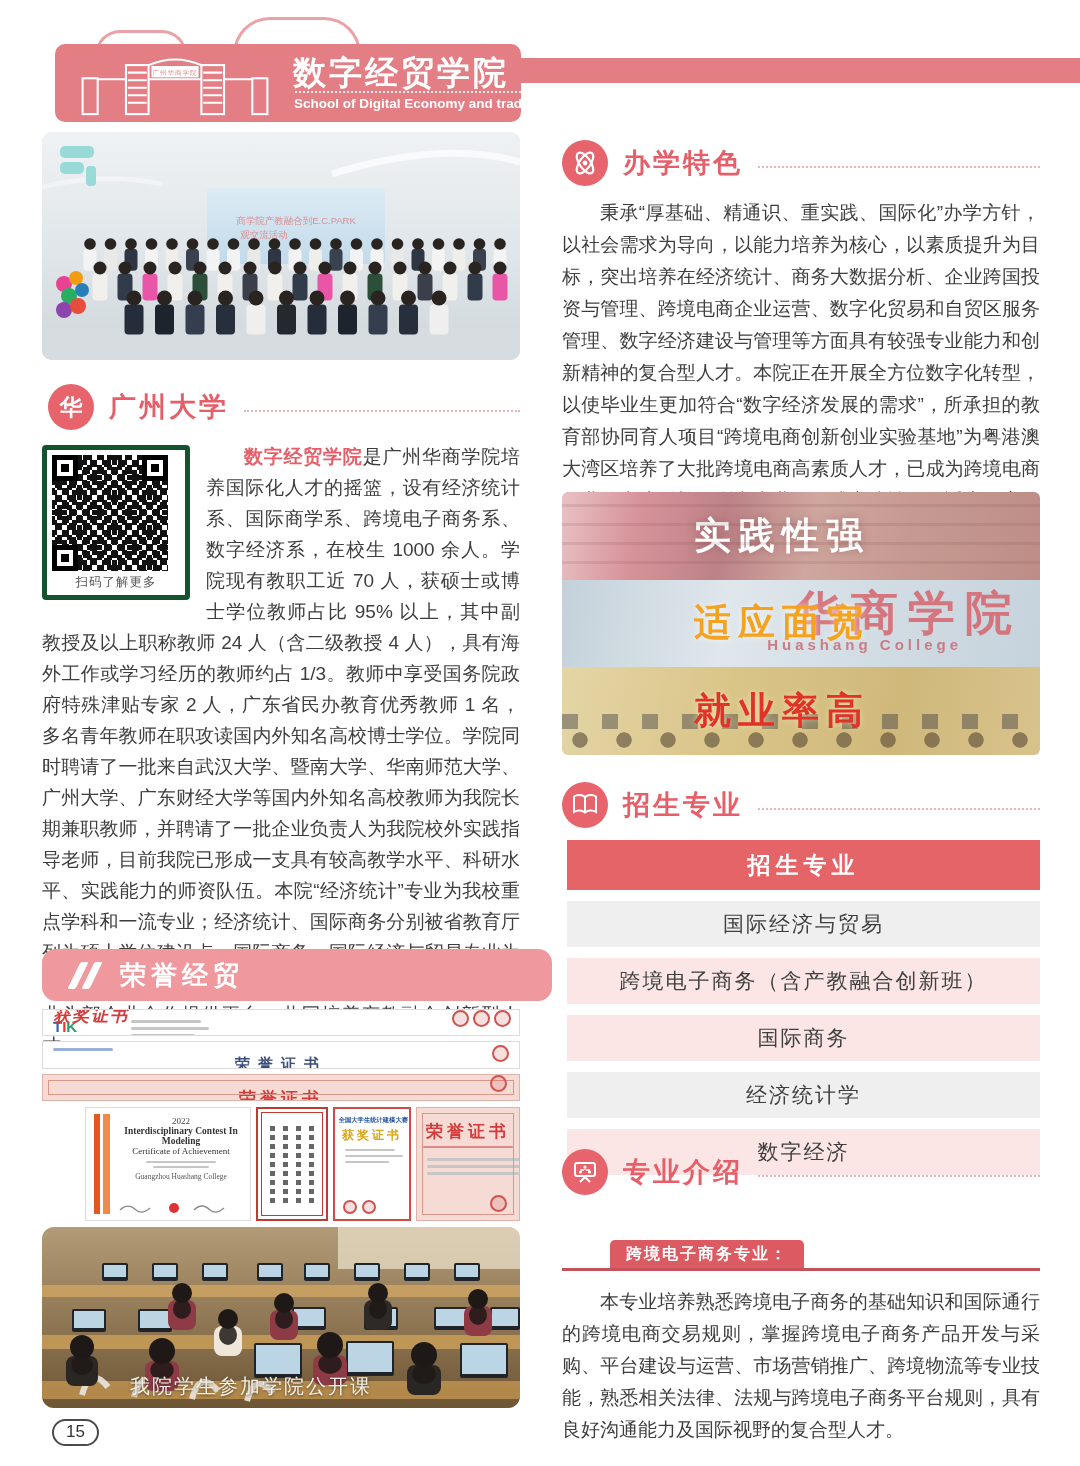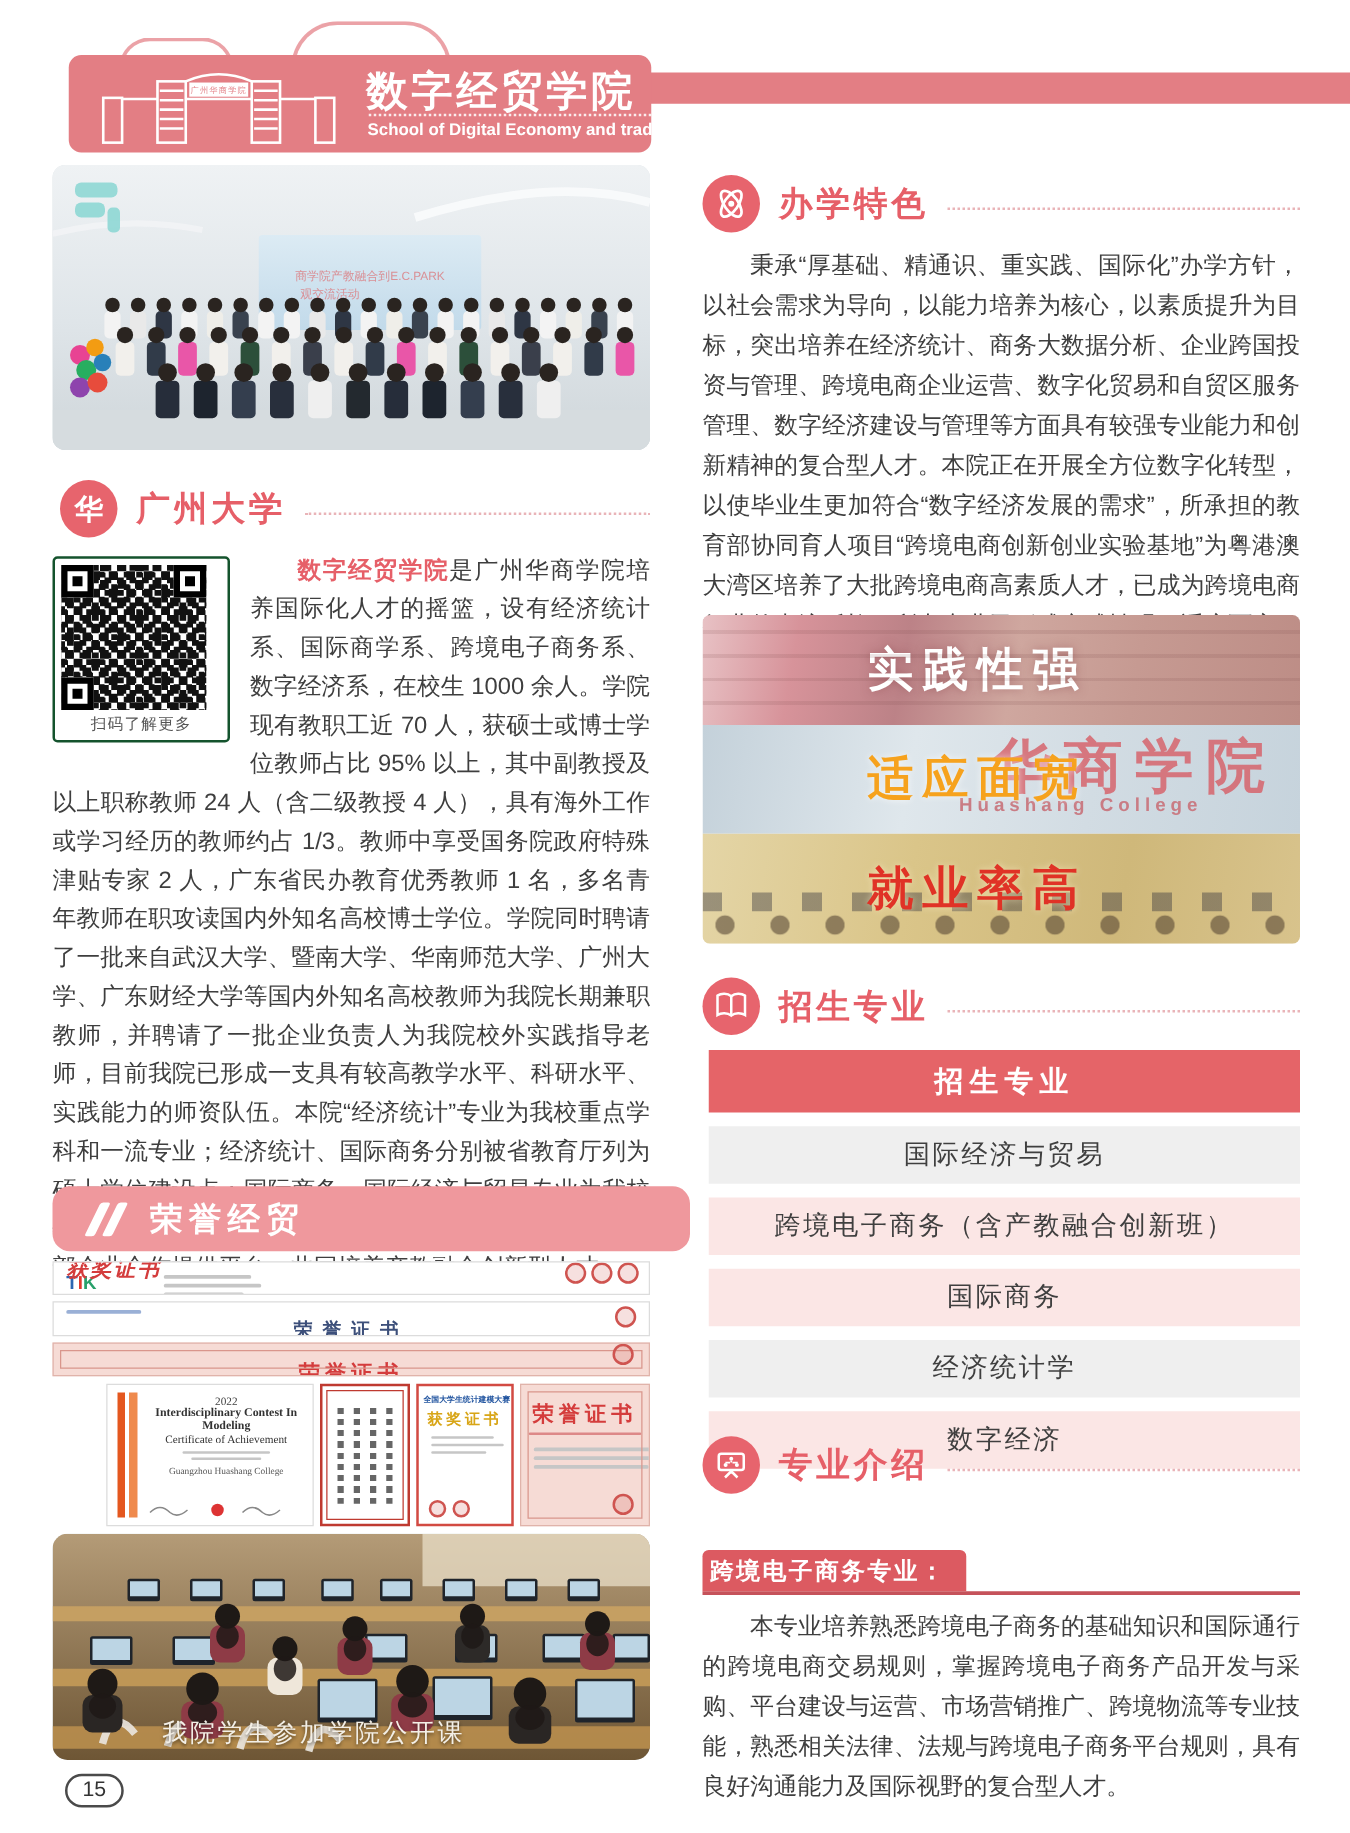--- a/index.html
+++ b/index.html
@@ -33,21 +33,21 @@
   .photo{border-radius:10px;overflow:hidden;background:#dfe5e8;}
   .photo svg{display:block;width:100%;height:100%;}
   .lab-cap{position:absolute;left:0;right:60px;bottom:8px;text-align:center;color:#f3efe6;font-size:20px;letter-spacing:2px;text-shadow:0 1px 3px rgba(0,0,0,.55);}
 
   
   .para{font-size:19px;line-height:31px;text-align:justify;text-indent:2em;color:var(--body);}
   .para.r{line-height:32px;}
   .lead{color:var(--red-txt);font-weight:bold;}
 
   
-  .qrwrap{float:left;width:128px;margin:4px 16px 6px 0;border:2px solid #14532d;border-radius:4px;background:#fff;padding:5px 5px 2px;text-align:center;}
+  .qrwrap{float:left;width:128px;margin:4px 16px 6px 0;border:5px solid #14532d;border-radius:4px;background:#fff;padding:5px 5px 2px;text-align:center;}
   .qr{position:relative;width:116px;height:116px;background:
       repeating-conic-gradient(#111 0 25%,transparent 0 50%) 0 0/10px 10px,
       repeating-conic-gradient(#111 0 25%,transparent 0 50%) 3px 5px/14px 14px,#fff;}
   .finder{position:absolute;width:26px;height:26px;background:#fff;border:5px solid #000;box-sizing:border-box;display:flex;align-items:center;justify-content:center;}
   .finder::after{content:"";width:8px;height:8px;background:#000;}
   .f1{left:0;top:0;} .f2{right:0;top:0;} .f3{left:0;bottom:0;}
   .qr-label{font-size:12.5px;color:#555;padding:3px 0 2px;letter-spacing:1px;}
 
   
   .hon-banner{background:var(--pink-lt);border-radius:14px;display:flex;align-items:center;padding-left:32px;}
@@ -82,21 +82,21 @@
       background:radial-gradient(circle 8px at 18px 9px,#4d3d2e 92%,transparent) 0 0/44px 22px repeat-x;opacity:.55;}
   .s3{color:#e03226;text-shadow:0 0 6px rgba(255,240,200,.6);}
 
   
   .tbl-head{height:50px;line-height:50px;background:var(--tbl-red);color:#fff;text-align:center;font-size:23px;font-weight:bold;letter-spacing:5px;}
   .tbl-row{height:46px;line-height:46px;text-align:center;font-size:21px;letter-spacing:2px;color:#3f3f3f;margin-top:11px;}
   .rp{background:var(--row-pink);} .rg{background:var(--row-gray);}
 
   
   .tagline{border-bottom:3px solid var(--tagline);}
-  .tag{display:inline-block;background:var(--tag);color:#fff;font-size:19px;font-weight:bold;letter-spacing:2px;padding:4px 16px 3px 6px;border-radius:5px 5px 0 0;}
+  .tag{display:inline-block;background:var(--tag);color:#fff;font-size:16px;font-weight:bold;letter-spacing:2px;padding:4px 16px 3px 16px;border-radius:5px 5px 0 0;margin-left:48px;}
 
   .pagenum{border:2px solid #4a4a4a;border-radius:16px;padding:1px 12px 2px;font-size:17px;color:#333;display:inline-block;}
 </style>
 </head>
 <body>
 
 <div class="page">
 
   <div class="abs arch arch1"></div>
   <div class="abs arch arch2"></div>

